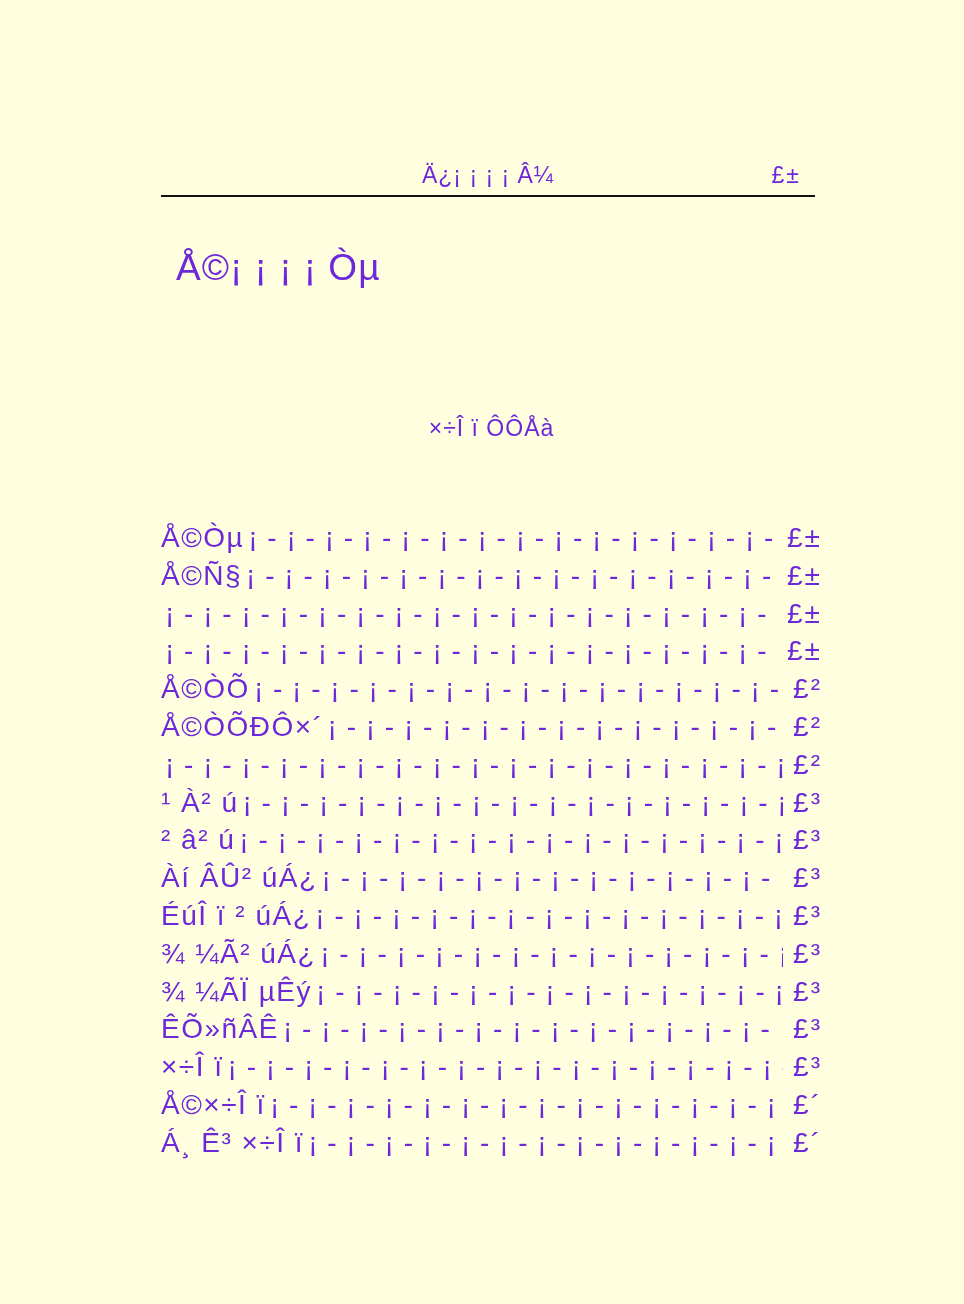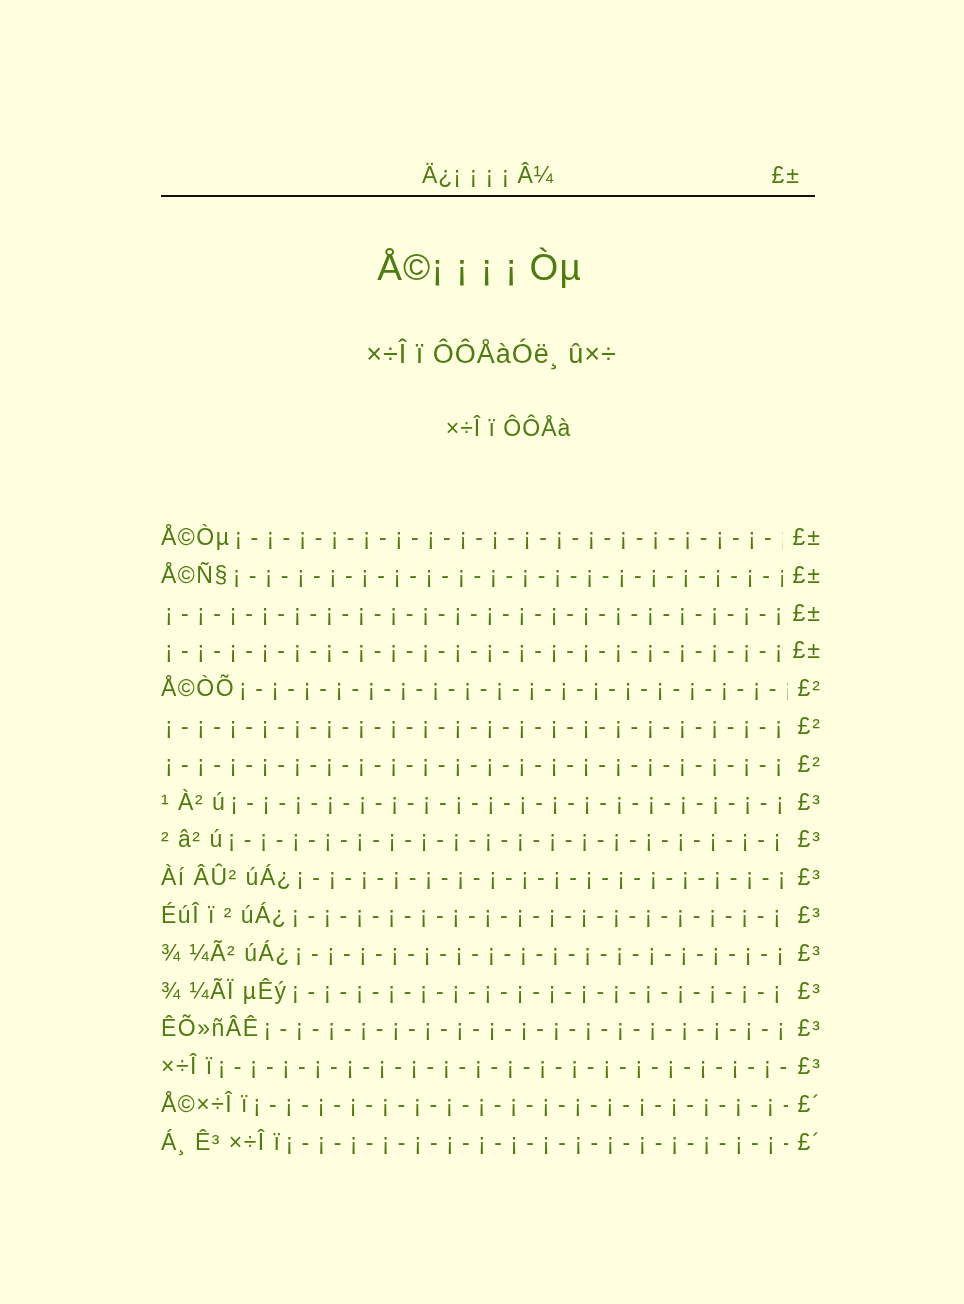--- a/index.html
+++ b/index.html
@@ -29,54 +29,54 @@
     letter-spacing: 1px;
   }
   .header-page {
     position: absolute;
     right: 14px; top: 0;
     white-space: pre;
     letter-spacing: 2px;
   }
   .title {
     position: absolute;
-    left: 149px;
+    left: 176px;
     width: 661px;
     top: 247px;
-    text-align: center;
+    text-align: left;
     font-size: 37px;
     white-space: pre;
     letter-spacing: 1px;
   }
   .subtitle {
     position: absolute;
     left: 161px;
     width: 661px;
     top: 339px;
     text-align: center;
     font-size: 27px;
     white-space: pre;
     letter-spacing: 1px;
   }
   .section-heading {
     position: absolute;
-    left: 178px;
+    left: 161px;
     width: 661px;
     top: 415px;
     text-align: center;
     font-size: 23px;
     white-space: pre;
     letter-spacing: 1px;
   }
   .toc {
     position: absolute;
     left: 161px;
     top: 519px;
     width: 661px;
-    font-size: 23px;
+    font-size: 28px;
   }
   .toc-row {
     display: flex;
     align-items: baseline;
     height: 37.8px;
     line-height: 37.8px;
   }
   .toc-label {
     flex: 0 0 auto;
     white-space: pre;
@@ -93,29 +93,28 @@
   .toc-page {
     flex: 0 0 auto;
     white-space: pre;
     letter-spacing: 2px;
     text-align: right;
   }
 </style>
 </head>
 <body>
 
-<div class="page" style="background: rgb(255, 255, 224); color: #4d7c0f;">
+<div class="page" style="background: rgb(255, 255, 224); color: #6d28d9;">
   <div class="header">
     <span class="header-center">Ä¿¡ ¡ ¡ ¡ Â¼</span>
     <span class="header-page">£±</span>
   </div>
 
   <div class="title">Å©¡ ¡ ¡ ¡ Òµ</div>
 
-  <div class="subtitle">×÷Î ï ÔÔÅàÓë¸ û×÷</div>
 
   <div class="section-heading">×÷Î ï ÔÔÅà</div>
 
   <div class="toc" id="toc">
       <div class="toc-row">
         <span class="toc-label">Å©Òµ</span>
         <span class="toc-leader">¡ - ¡ - ¡ - ¡ - ¡ - ¡ - ¡ - ¡ - ¡ - ¡ - ¡ - ¡ - ¡ - ¡ - ¡ - ¡ - ¡ - ¡ - ¡ - ¡ - ¡ - ¡ - ¡ - ¡ - ¡ - ¡ - ¡ - ¡ - ¡ - ¡ - ¡ - ¡ - ¡ - ¡ - ¡ - ¡ - ¡ - ¡ - ¡ - ¡ - </span>
         <span class="toc-page">£±</span>
       </div>
       <div class="toc-row">
@@ -130,20 +129,21 @@
       <div class="toc-row">
         <span class="toc-leader">¡ - ¡ - ¡ - ¡ - ¡ - ¡ - ¡ - ¡ - ¡ - ¡ - ¡ - ¡ - ¡ - ¡ - ¡ - ¡ - ¡ - ¡ - ¡ - ¡ - ¡ - ¡ - ¡ - ¡ - ¡ - ¡ - ¡ - ¡ - ¡ - ¡ - ¡ - ¡ - ¡ - ¡ - ¡ - ¡ - ¡ - ¡ - ¡ - ¡ - </span>
         <span class="toc-page">£±</span>
       </div>
       <div class="toc-row">
         <span class="toc-label">Å©ÒÕ</span>
         <span class="toc-leader">¡ - ¡ - ¡ - ¡ - ¡ - ¡ - ¡ - ¡ - ¡ - ¡ - ¡ - ¡ - ¡ - ¡ - ¡ - ¡ - ¡ - ¡ - ¡ - ¡ - ¡ - ¡ - ¡ - ¡ - ¡ - ¡ - ¡ - ¡ - ¡ - ¡ - ¡ - ¡ - ¡ - ¡ - ¡ - ¡ - ¡ - ¡ - ¡ - ¡ - </span>
         <span class="toc-page">£²</span>
       </div>
       <div class="toc-row">
+        <span class="toc-label">Å©ÒÕÐÔ×´</span>
         <span class="toc-leader">¡ - ¡ - ¡ - ¡ - ¡ - ¡ - ¡ - ¡ - ¡ - ¡ - ¡ - ¡ - ¡ - ¡ - ¡ - ¡ - ¡ - ¡ - ¡ - ¡ - ¡ - ¡ - ¡ - ¡ - ¡ - ¡ - ¡ - ¡ - ¡ - ¡ - ¡ - ¡ - ¡ - ¡ - ¡ - ¡ - ¡ - ¡ - ¡ - ¡ - </span>
         <span class="toc-page">£²</span>
       </div>
       <div class="toc-row">
         <span class="toc-leader">¡ - ¡ - ¡ - ¡ - ¡ - ¡ - ¡ - ¡ - ¡ - ¡ - ¡ - ¡ - ¡ - ¡ - ¡ - ¡ - ¡ - ¡ - ¡ - ¡ - ¡ - ¡ - ¡ - ¡ - ¡ - ¡ - ¡ - ¡ - ¡ - ¡ - ¡ - ¡ - ¡ - ¡ - ¡ - ¡ - ¡ - ¡ - ¡ - ¡ - </span>
         <span class="toc-page">£²</span>
       </div>
       <div class="toc-row">
         <span class="toc-label">¹ À² ú</span>
         <span class="toc-leader">¡ - ¡ - ¡ - ¡ - ¡ - ¡ - ¡ - ¡ - ¡ - ¡ - ¡ - ¡ - ¡ - ¡ - ¡ - ¡ - ¡ - ¡ - ¡ - ¡ - ¡ - ¡ - ¡ - ¡ - ¡ - ¡ - ¡ - ¡ - ¡ - ¡ - ¡ - ¡ - ¡ - ¡ - ¡ - ¡ - ¡ - ¡ - ¡ - ¡ - </span>

